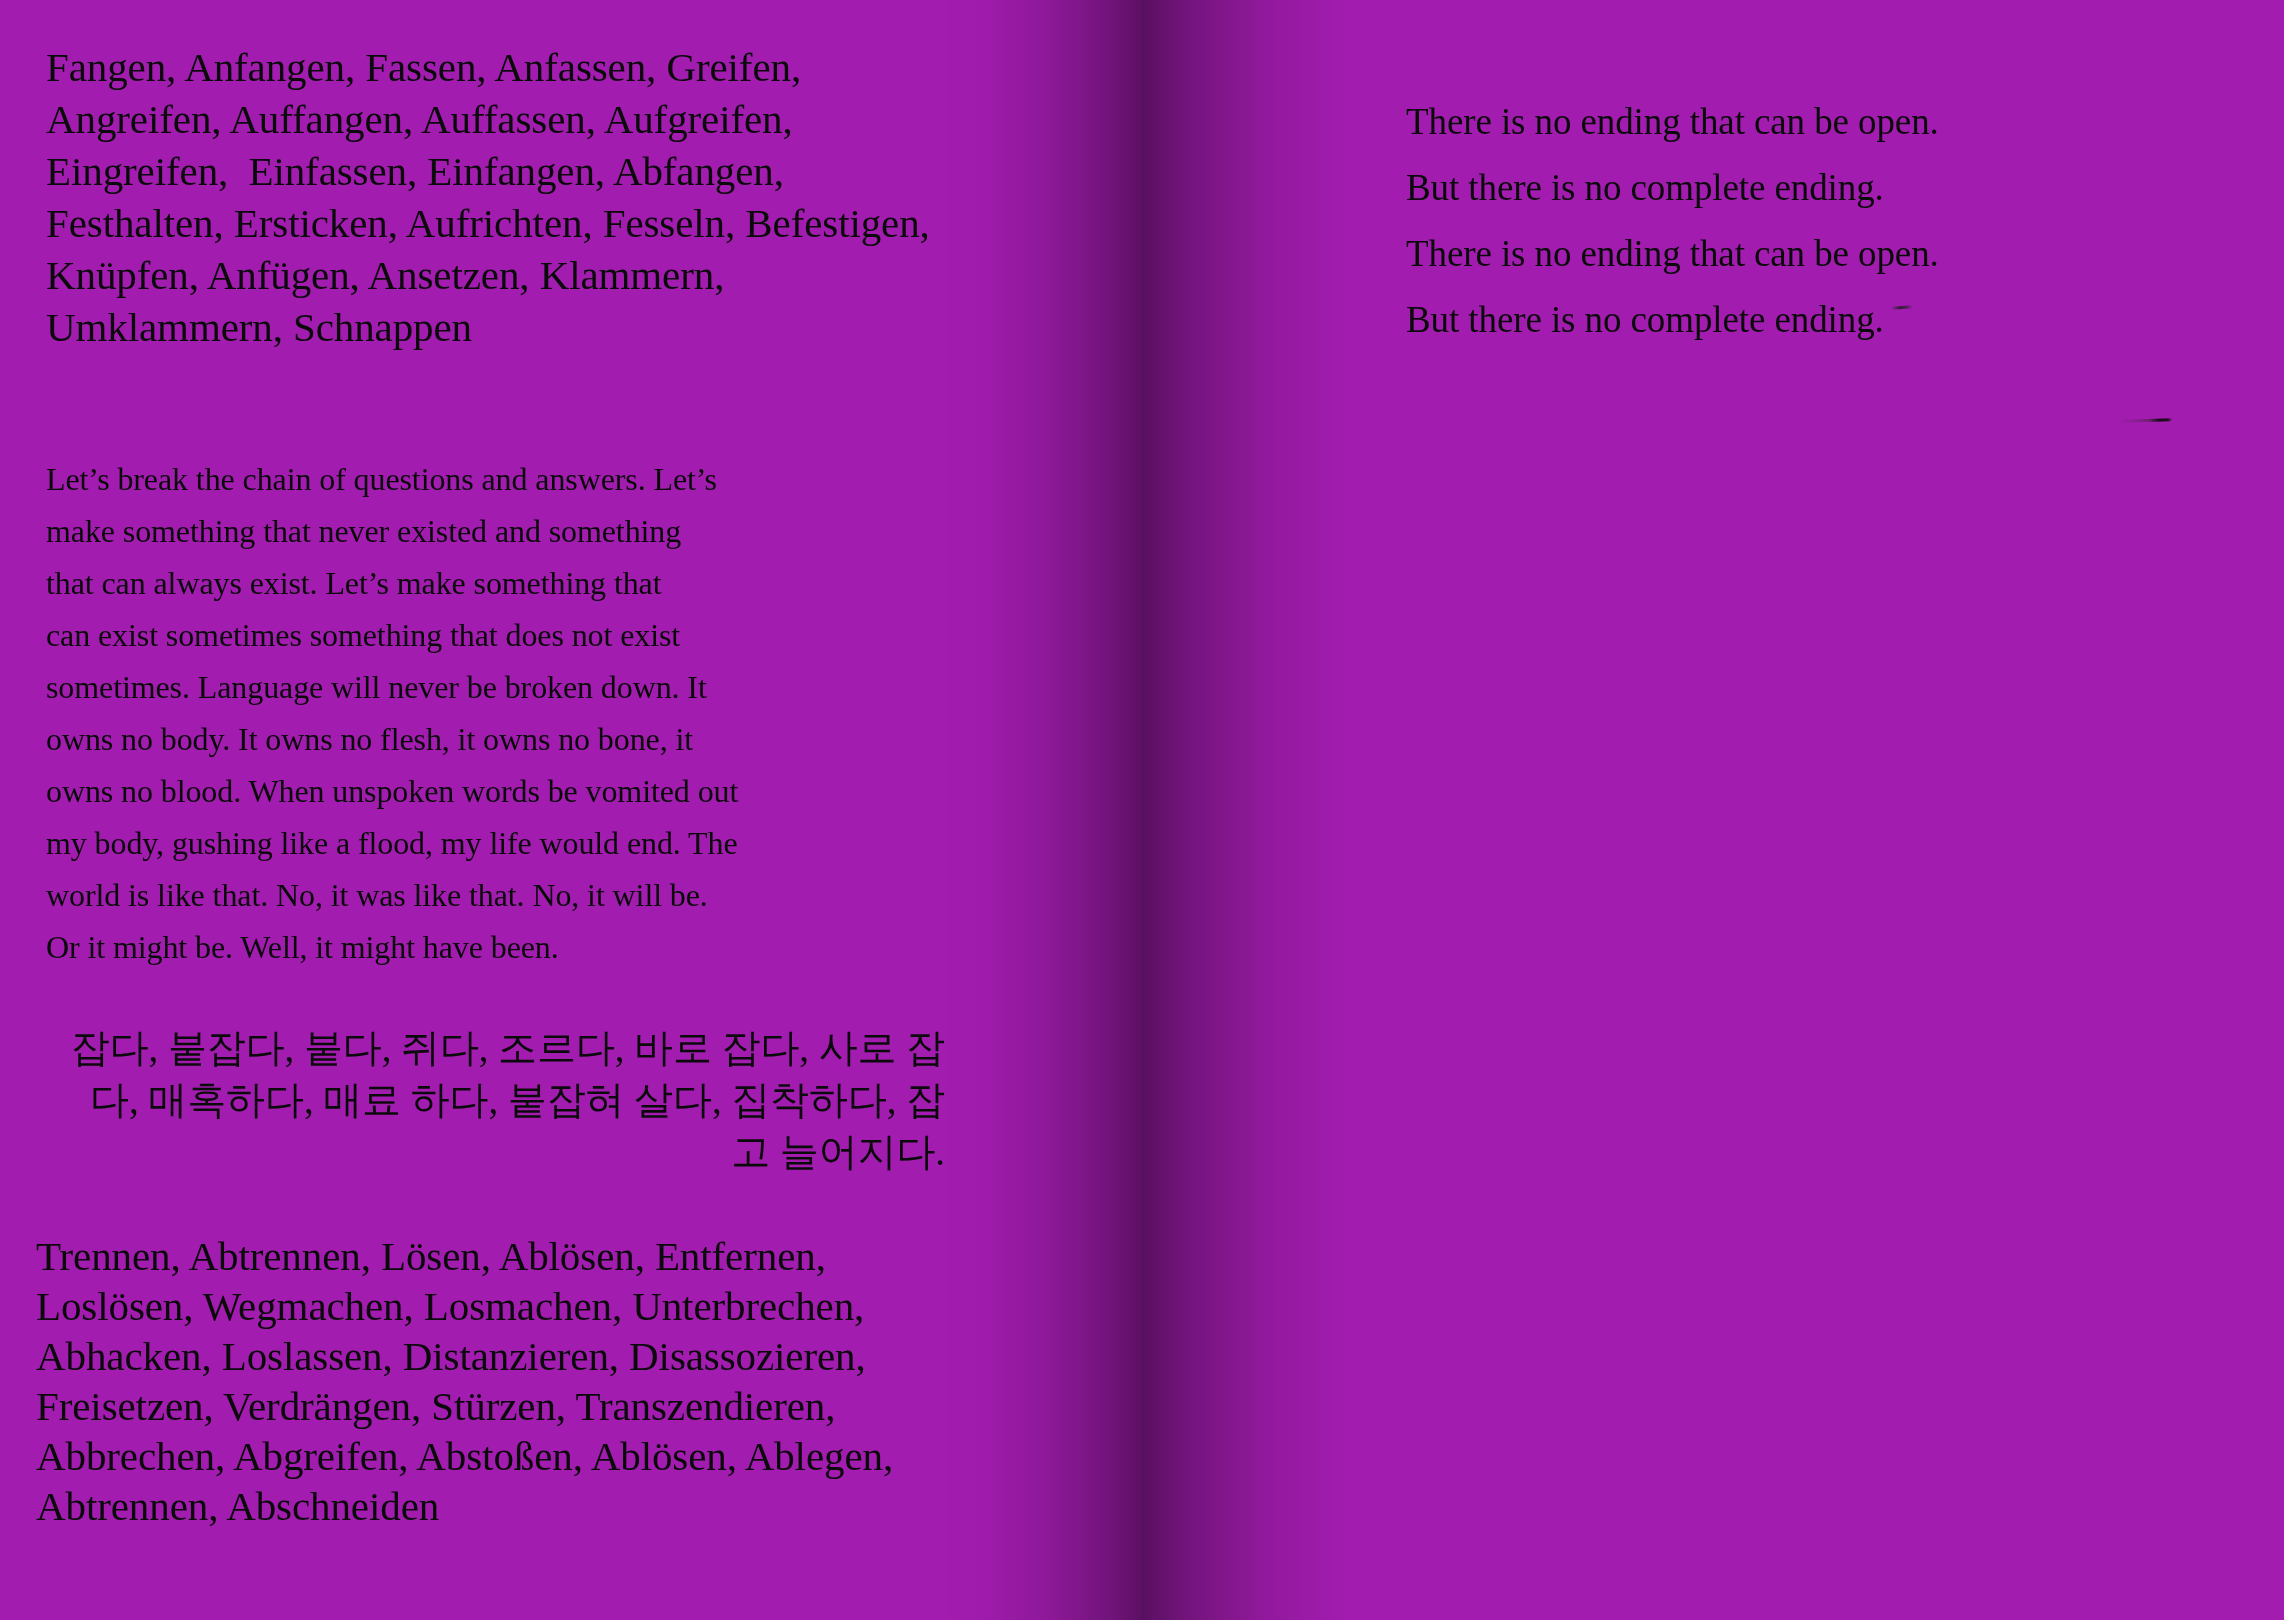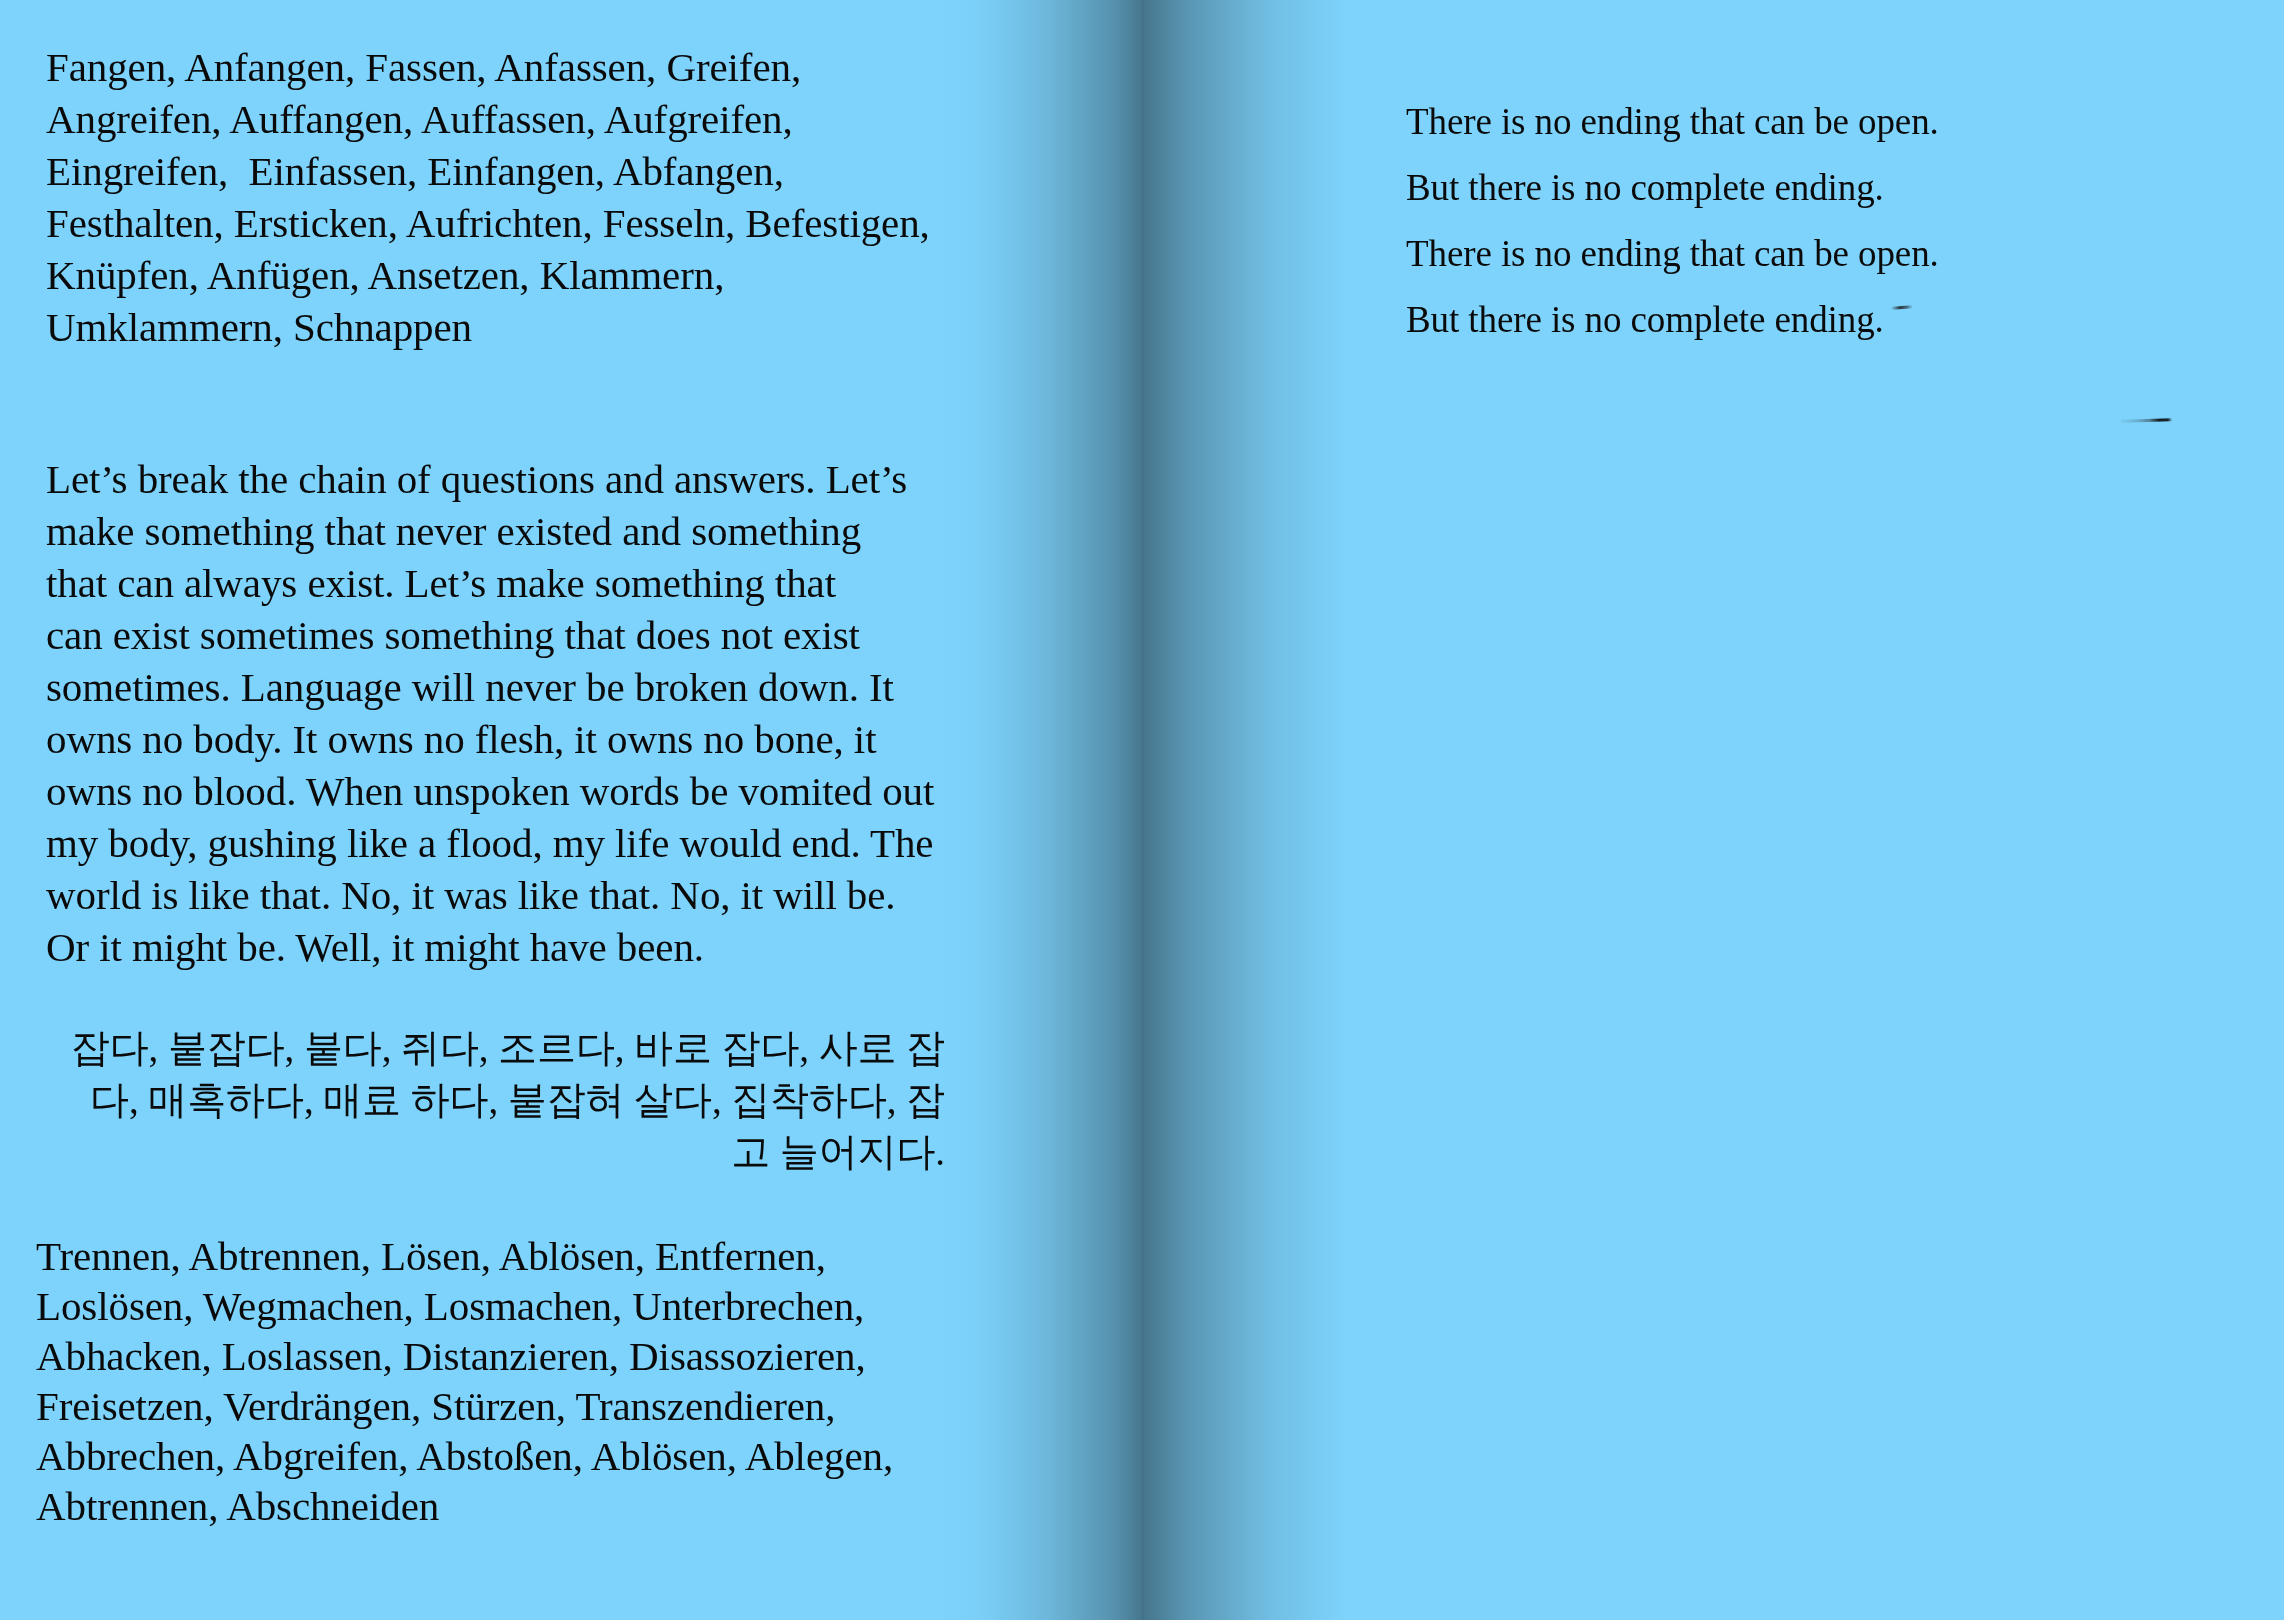--- a/index.html
+++ b/index.html
@@ -4,21 +4,21 @@
 <style>
   html, body {
     margin: 0;
     padding: 0;
     background: #ffffff;
   }
   .spread {
     position: relative;
     width: 2284px;
     height: 1620px;
-    background: #7dd3fc;
+    background: #a21caf;
     overflow: hidden;
     font-family: "Liberation Serif", "DejaVu Serif", serif;
     color: #0a0a0a;
   }
   .page {
     position: absolute;
     top: 0;
     height: 100%;
   }
   .page-left  { left: 0;      width: 1142px; }
@@ -30,21 +30,21 @@
     letter-spacing: -0.1px;
   }
   .tb-german-catch {
     left: 46px; top: 41px;
     width: 889px;
     font-size: 41px; line-height: 52px;
   }
   .tb-english {
     left: 46px; top: 453px;
     width: 889px;
-    font-size: 41px; line-height: 52px;
+    font-size: 32px; line-height: 52px;
   }
   .tb-korean {
     left: 43px; top: 1022px;
     width: 902px;
     font-size: 39px; line-height: 52px; text-align: right;
   }
   .tb-german-separate {
     left: 36px; top: 1231px;
     width: 889px;
     font-size: 41px; line-height: 50px;

